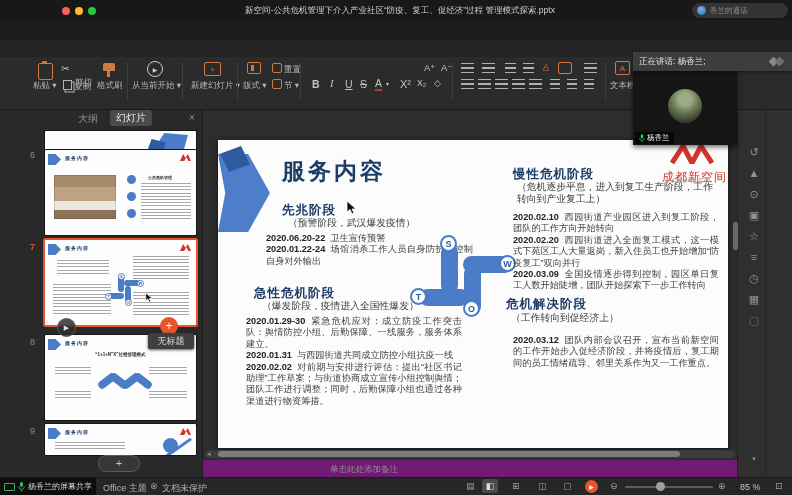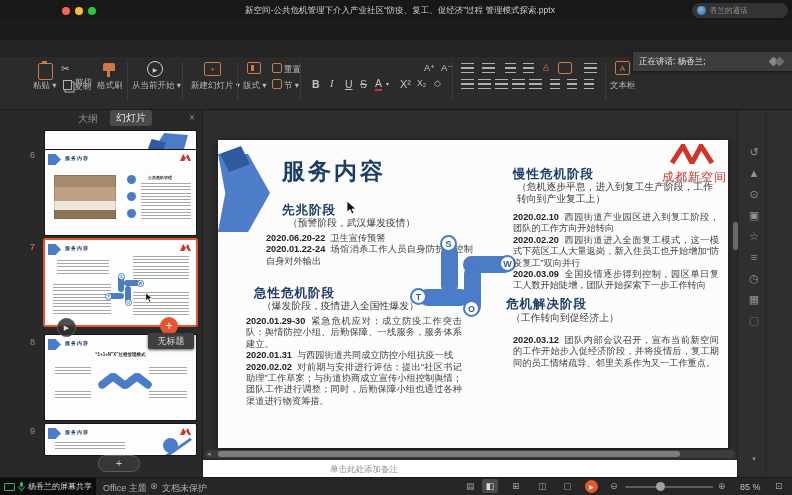--- a/index.html
+++ b/index.html
@@ -294,21 +294,21 @@
 
     <svg class="abs" style="left:128px;top:60px;" width="11" height="15" viewBox="0 0 11 15">
       <path d="M1 1 L1 12 L4 9.5 L6 14 L8 13 L6 9 L10 9 Z" fill="#111" stroke="#fff" stroke-width="0.8"></path>
     </svg>
   </div>
 
   <div class="abs" style="left:205px;top:450px;width:530px;height:8px;background:#3c3c3c;border-radius:4px;">
     <div class="abs" style="left:2px;top:0px;font-size:7px;color:#8f8f8f;">◂</div>
     <div class="abs" style="left:13px;top:1px;width:462px;height:6px;background:#7d7d7d;border-radius:3px;"></div>
   </div>
-  <div class="abs" style="left:203px;top:460px;width:534px;height:17px;background:#ffffff;">
+  <div class="abs" style="left:203px;top:460px;width:534px;height:17px;background:#701a75;">
     <span class="abs" style="left:127px;top:4px;font-size:8.5px;color:#8f8f8f;">单击此处添加备注</span>
   </div>
 
   <div class="abs" style="left:737px;top:110px;width:55px;height:367px;background:#2f2f2f;border-left:1px solid #202020;box-sizing:border-box;">
     <div class="abs" style="left:27px;top:0;width:1px;height:367px;background:#262626;"></div>
   </div>
   <div class="abs" style="left:733px;top:222px;width:5px;height:28px;background:#6a6a6a;border-radius:2px;"></div>
   <div class="side-ic" style="top:146px;">↺</div>
   <div class="side-ic" style="top:167px;">▲</div>
   <div class="side-ic" style="top:188px;">⊙</div>
@@ -348,14 +348,25 @@
     <span class="abs" style="left:775px;top:3px;font-size:9px;color:#9e9e9e;">⊡</span>
   </div>
 
   <div class="abs" style="left:633px;top:52px;width:159px;height:19px;background:#3d3d3d;z-index:20;display:flex;align-items:center;justify-content:space-between;padding:0 6px;box-sizing:border-box;box-shadow:0 1px 3px #0008;">
     <span style="font-size:8.5px;color:#e3e3e3;white-space:nowrap;">正在讲话: 杨香兰;</span>
     <span style="position:relative;width:16px;height:10px;">
       <span style="position:absolute;left:0;top:1px;width:7px;height:7px;background:#8a8a8a;transform:rotate(45deg);border-radius:1px;"></span>
       <span style="position:absolute;left:6px;top:1px;width:7px;height:7px;background:#6f6f6f;transform:rotate(45deg);border-radius:1px;"></span>
     </span>
   </div>
+  <div class="abs" style="left:633px;top:71px;width:104px;height:74px;background:#151515;z-index:19;box-shadow:0 2px 5px #0009;">
+    <div class="abs" style="left:35px;top:18px;width:34px;height:34px;border-radius:50%;background:radial-gradient(circle at 50% 30%,#9aab85 0 22%,#6b7a58 45%,#3a4030 75%,#262a20 100%);"></div>
+    <div class="abs" style="left:2px;top:61px;height:12px;background:rgba(0,0,0,.65);display:flex;align-items:center;gap:2px;padding:0 4px;">
+      <svg width="6" height="9" viewBox="0 0 10 14">
+          <rect x="3" y="0" width="4" height="7" rx="2" fill="#34c759"></rect>
+          <path d="M1 6a4 4.5 0 0 0 8 0" stroke="#34c759" stroke-width="1.2" fill="none"></path>
+          <line x1="5" y1="11" x2="5" y2="13.5" stroke="#34c759" stroke-width="1.2"></line>
+        </svg>
+      <span style="font-size:7.5px;color:#efefef;">杨香兰</span>
+    </div>
+  </div>
 
 </div>
 
 </body></html>

